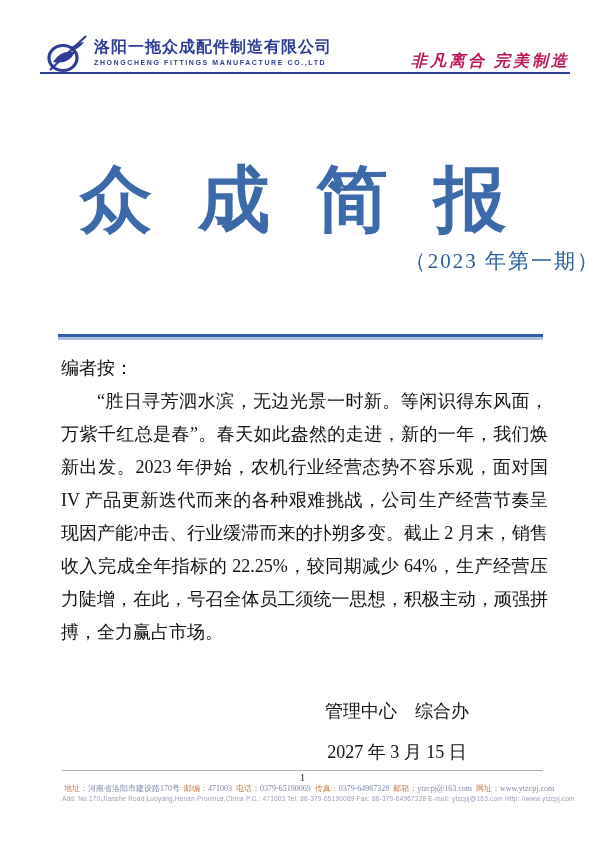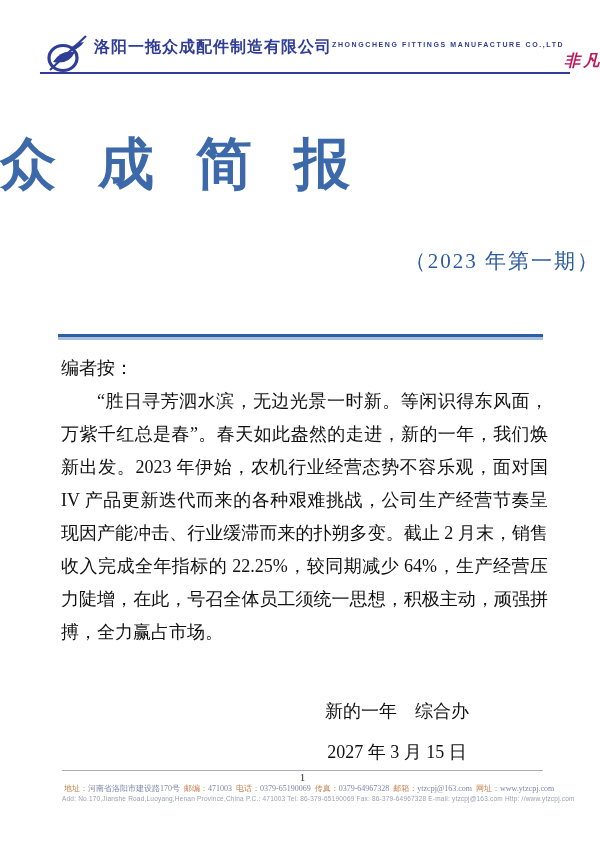--- a/index.html
+++ b/index.html
@@ -14,42 +14,43 @@
 
   
   .header {
     position:absolute; left:40px; right:30px; top:32px;
     height:42px;
     border-bottom:2px solid #2f3d96;
     display:flex; align-items:flex-start;
   }
   .logo-block { display:flex; align-items:flex-start; gap:6px; }
   .logo-mark { width:48px; height:42px; margin-top:2px; }
-  .company-names { display:flex; flex-direction:row; margin-top:6px; }
+  .company-names { display:flex; flex-direction:column; margin-top:6px; }
   .company-cn {
     font-family:"Liberation Sans","DejaVu Sans",sans-serif;
     font-size:16px; font-weight:bold; color:#2f3d96; letter-spacing:1px;
     line-height:18px; white-space:nowrap;
   }
   .company-en {
     font-family:"Liberation Sans","DejaVu Sans",sans-serif;
     font-size:7px; font-weight:bold; color:#2f3d96; letter-spacing:1.6px;
     margin-top:3px; white-space:nowrap;
   }
   .slogan {
     margin-left:auto; align-self:flex-end;
     font-size:16px; font-weight:bold; font-style:italic;
     color:#be185d; letter-spacing:3px; white-space:nowrap;
     padding-bottom:0;
   }
 
   
   .masthead-title {
-    position:absolute; top:127px; left:0; right:0;
-    font-size:56px; font-weight:600; color:#3c69aa;
+    position:absolute; top:152px; left:0; right:0;
+    text-align:center;
+    font-size:72px; font-weight:600; color:#3c69aa;
     letter-spacing:14px; white-space:nowrap;
   }
   .issue-line {
     position:absolute; top:247px; left:0; right:0;
     text-align:right;
     font-size:21px; color:#2c5d9d; letter-spacing:2px;
   }
 
   
   .divider-bar {
@@ -119,21 +120,21 @@
   <div class="issue-line">（2023 年第一期）</div>
 
   <div class="divider-bar"></div>
 
   <div class="body-text">
     <div class="editor-note-label">编者按：</div>
     <div class="main-paragraph">“胜日寻芳泗水滨，无边光景一时新。等闲识得东风面，万紫千红总是春”。春天如此盎然的走进，新的一年，我们焕新出发。2023 年伊始，农机行业经营态势不容乐观，面对国 IV 产品更新迭代而来的各种艰难挑战，公司生产经营节奏呈现因产能冲击、行业缓滞而来的扑朔多变。截止 2 月末，销售收入完成全年指标的 22.25%，较同期减少 64%，生产经营压力陡增，在此，号召全体员工须统一思想，积极主动，顽强拼搏，全力赢占市场。</div>
   </div>
 
   <div class="signature-block">
-    <div>新的一年　综合办</div>
+    <div>管理中心　综合办</div>
     <div>2027 年 3 月 15 日</div>
   </div>
 
   <div class="footer">
     <div class="page-number">1</div>
     <div class="footer-line1"><span class="seg"><span class="seg-label">地址：</span><span class="seg-value">河南省洛阳市建设路170号</span></span><span class="seg"><span class="seg-label">邮编：</span><span class="seg-value">471003</span></span><span class="seg"><span class="seg-label">电话：</span><span class="seg-value">0379-65190069</span></span><span class="seg"><span class="seg-label">传真：</span><span class="seg-value">0379-64967328</span></span><span class="seg"><span class="seg-label">邮箱：</span><span class="seg-value">ytzcpj@163.com</span></span><span class="seg"><span class="seg-label">网址：</span><span class="seg-value">www.ytzcpj.com</span></span></div>
     <div class="footer-line2">Add: No.170,Jianshe Road,Luoyang,Henan Province,China   P.C.: 471003   Tel: 86-379-65190069   Fax: 86-379-64967328   E-mail: ytzcpj@163.com   Http: //www.ytzcpj.com</div>
   </div>
 
 </div>

